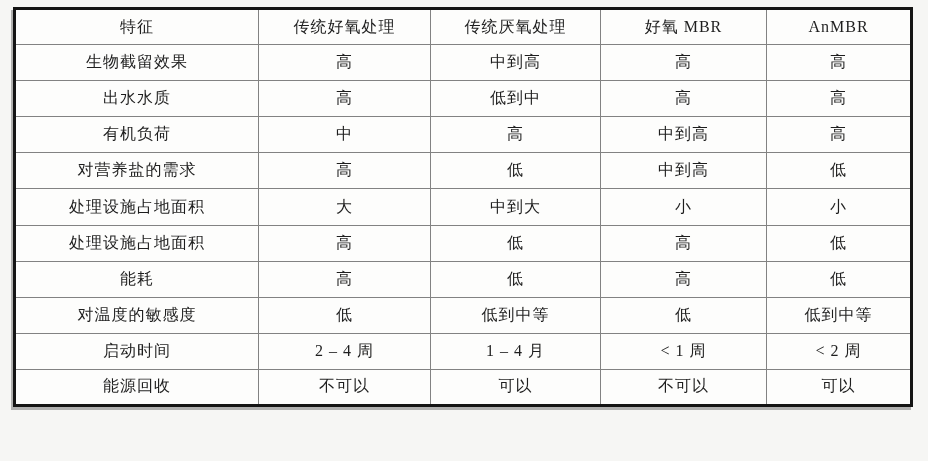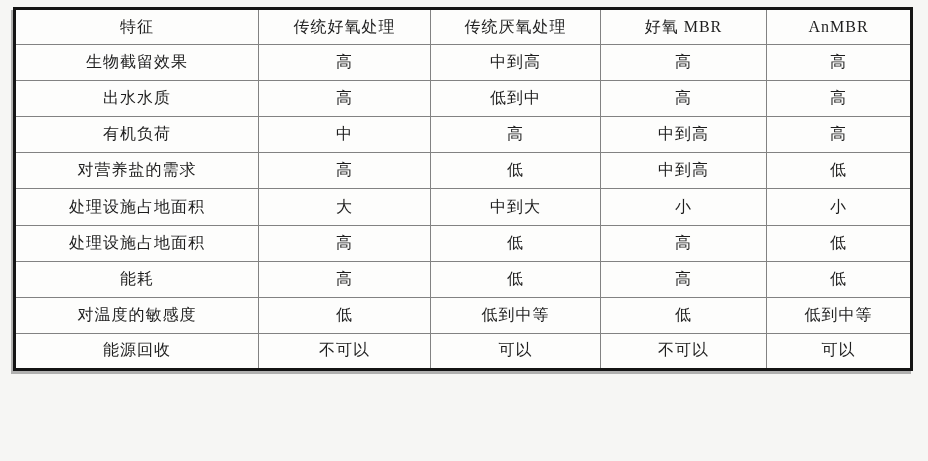--- a/index.html
+++ b/index.html
@@ -122,20 +122,27 @@
           <td>低</td>
         </tr>
         <tr>
           <th>对温度的敏感度</th>
           <td>低</td>
           <td>低到中等</td>
           <td>低</td>
           <td>低到中等</td>
         </tr>
         <tr>
+          <th>启动时间</th>
+          <td>2 – 4 周</td>
+          <td>1 – 4 月</td>
+          <td>&lt; 1 周</td>
+          <td>&lt; 2 周</td>
+        </tr>
+        <tr>
           <th>能源回收</th>
           <td>不可以</td>
           <td>可以</td>
           <td>不可以</td>
           <td>可以</td>
         </tr>
       </tbody>
   </table>
 </div>
 

